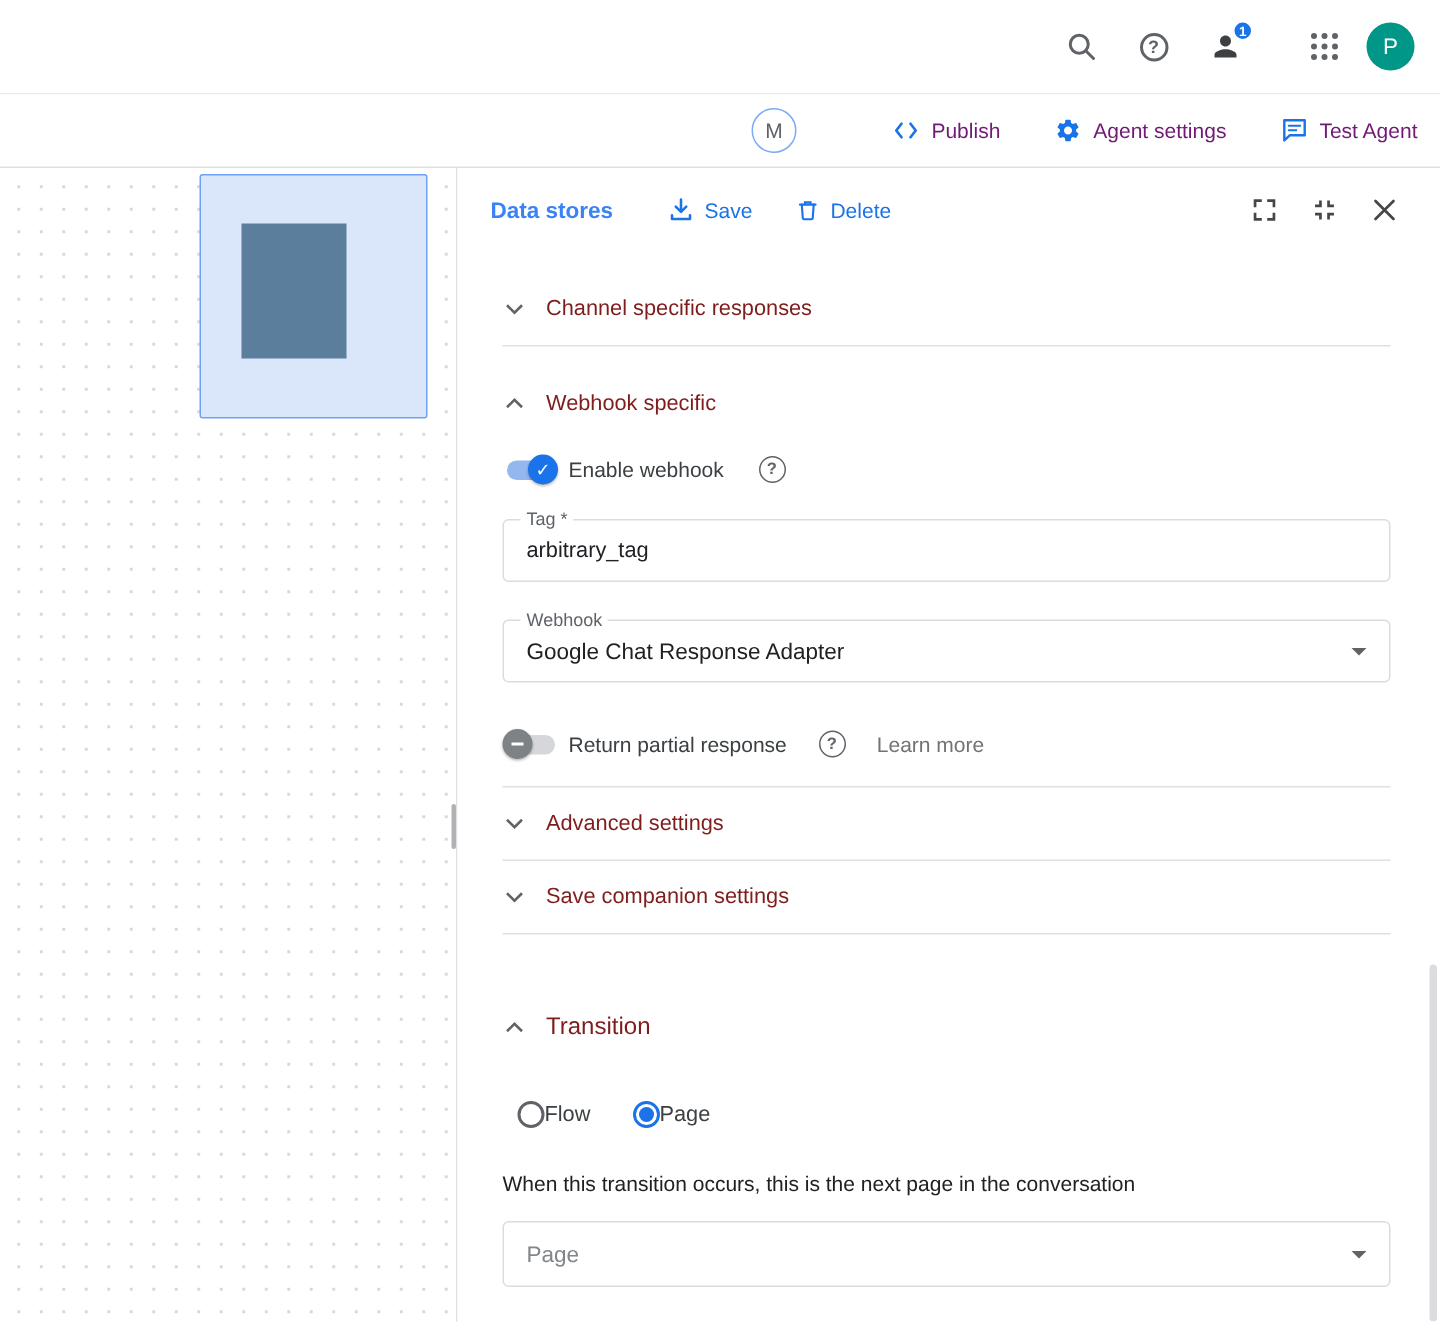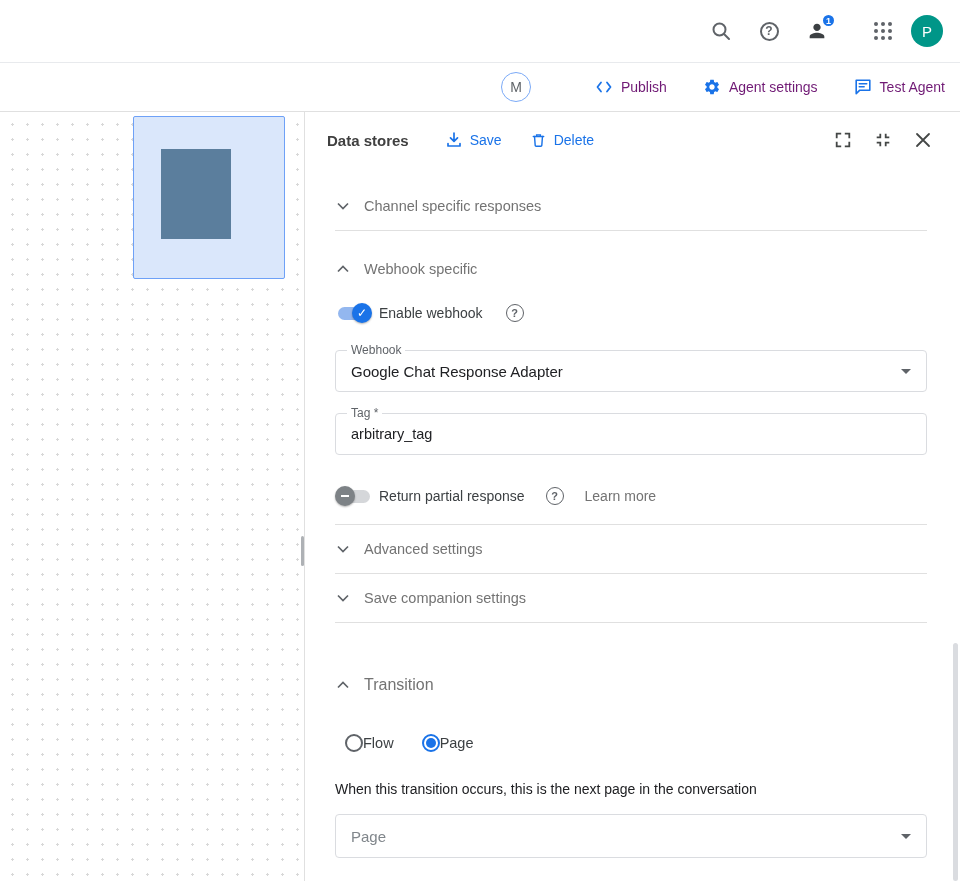--- a/index.html
+++ b/index.html
@@ -71,35 +71,35 @@
     background: #dae7fb; border: 1px solid #6ea1f7; border-radius: 2px; cursor: pointer;
   }
   .node-inner { position: absolute; left: 27px; top: 32px; width: 70px; height: 90px; background: #5b7e9d; }
   .canvas-scroll-thumb {
     position: absolute; right: 0; top: 424px; width: 3px; height: 30px;
     background: #aeb1b5; border-radius: 2px; cursor: pointer;
   }
   
   .panel { flex: 1; background: #fff; position: relative; overflow: hidden; }
   .panel-header { display: flex; align-items: center; height: 56px; padding: 0 25px 0 22px; }
-  .panel-title { font-size: 15px; font-weight: 700; color: #404040; }
+  .panel-title { font-size: 15px; font-weight: 700; color: #3b82f6; }
   .hdr-btn {
     display: flex; align-items: center; gap: 7px;
     color: #1a73e8; font-size: 14px; font-weight: 500; cursor: pointer;
   }
   .hdr-btn.save { margin-left: 36px; }
   .hdr-btn.delete { margin-left: 28px; }
   .hdr-spacer { flex: 1; }
   .hdr-icon { width: 24px; height: 24px; display: flex; align-items: center; justify-content: center; cursor: pointer; }
   .hdr-icon + .hdr-icon { margin-left: 16px; }
   .panel-content { padding: 0 33px 24px 30px; }
   .divider { height: 1px; background: #e0e0e0; }
   .section-row { display: flex; align-items: center; gap: 13px; height: 48px; cursor: pointer; }
   .section-row.first { margin-top: 14px; }
-  .section-label { font-size: 14.5px; font-weight: 500; color: #737373; }
+  .section-label { font-size: 14.5px; font-weight: 500; color: #7f1d1d; }
   .chev { width: 16px; height: 16px; display: flex; align-items: center; justify-content: center; }
   
   .toggle { position: relative; width: 37px; height: 20px; flex: 0 0 37px; cursor: pointer; }
   .toggle .track { position: absolute; left: 3px; top: 4px; width: 32px; height: 13px; border-radius: 7px; }
   .toggle.on .track { background: #93b7ef; }
   .toggle.off .track { background: #d5d7da; }
   .toggle .knob {
     position: absolute; top: 0; width: 20px; height: 20px; border-radius: 50%;
     display: flex; align-items: center; justify-content: center;
     box-shadow: 0 1px 2px rgba(0,0,0,.3);
@@ -317,29 +317,29 @@
 
       <div class="ctl-row enable-row">
         <span class="toggle on">
           <span class="track"></span>
             <span class="knob">✓</span>
         </span>
         <span class="lbl">Enable webhook</span>
         <span class="q-icon">?</span>
       </div>
 
+      <div class="field tag-field">
+        <span class="float">Tag *</span>
+        <input type="text" value="arbitrary_tag" style="">
+      </div>
+
       <div class="field webhook-select">
         <span class="float">Webhook</span>
         <span class="value">Google Chat Response Adapter</span>
         <span class="caret"></span>
-      </div>
-
-      <div class="field tag-field">
-        <span class="float">Tag *</span>
-        <input type="text" value="arbitrary_tag" style="">
       </div>
 
       <div class="ctl-row partial-row">
         <span class="toggle off">
           <span class="track"></span>
             <span class="knob">
               <i></i>
             </span>
         </span>
         <span class="lbl">Return partial response</span>

